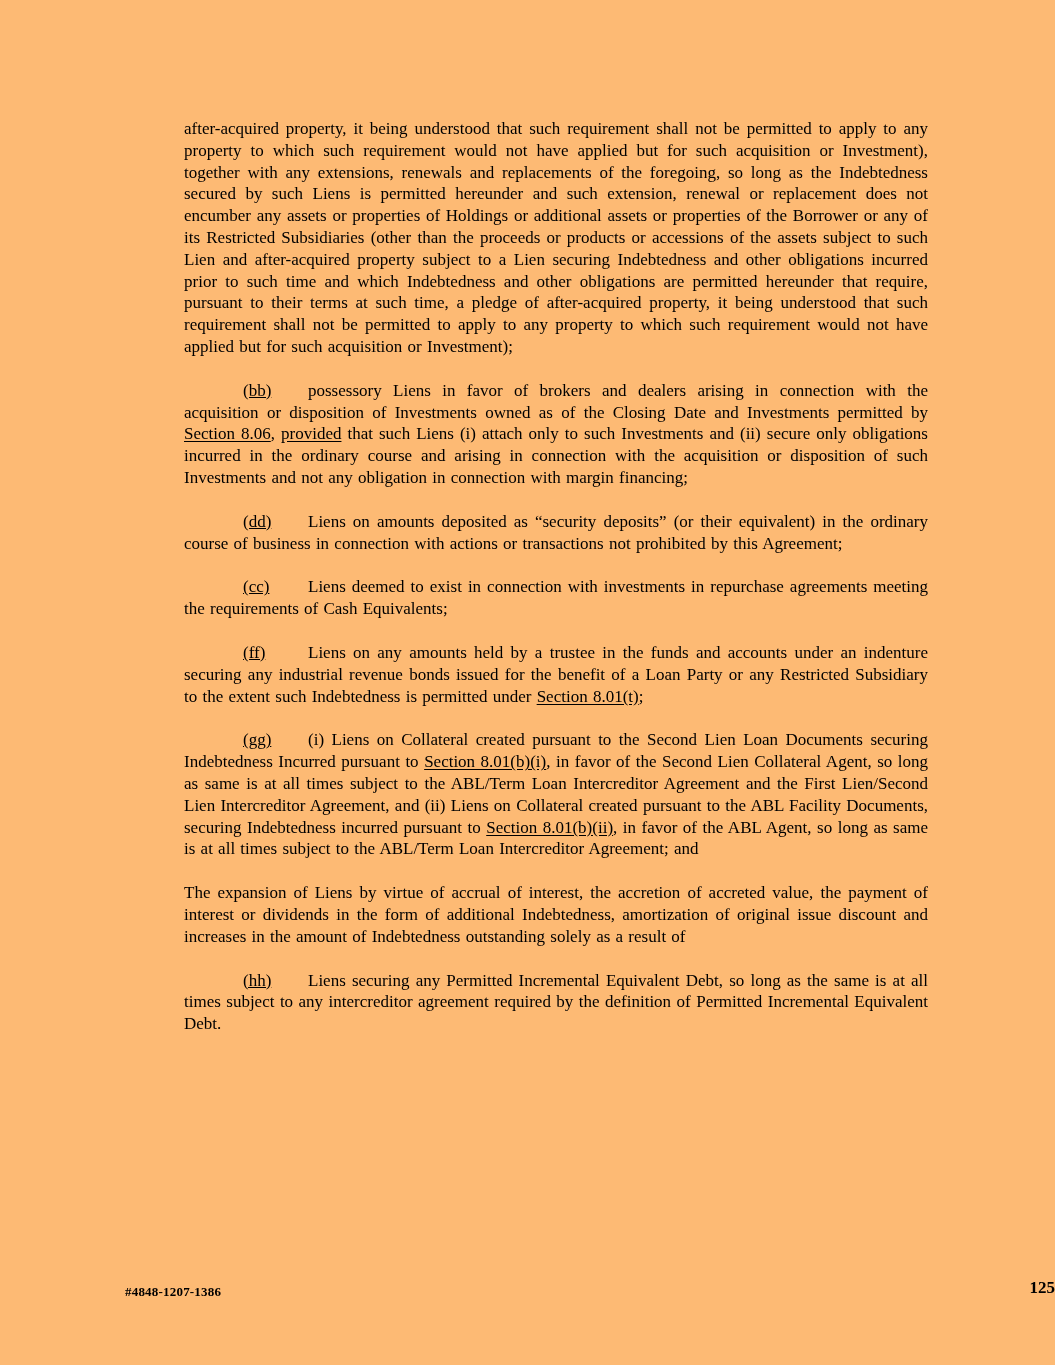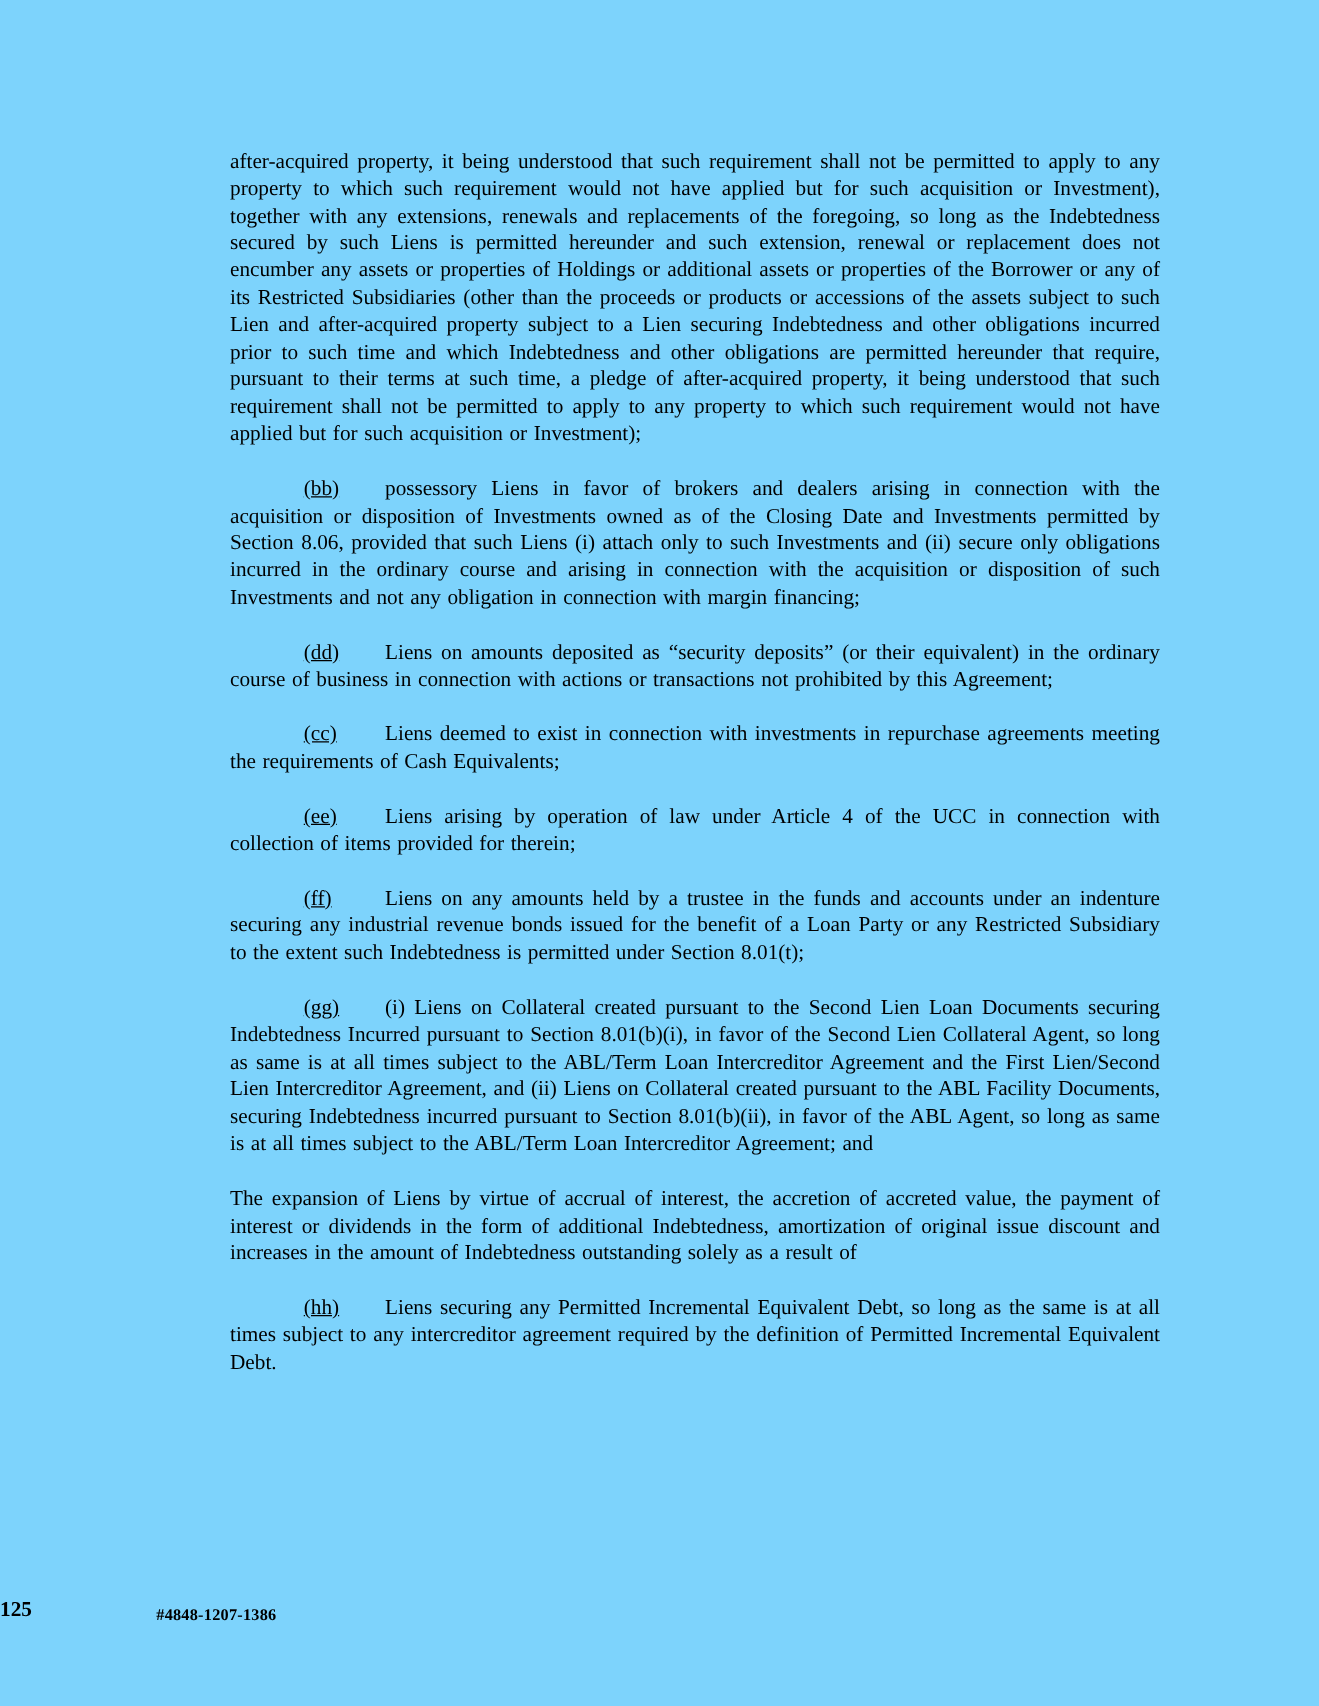--- a/index.html
+++ b/index.html
@@ -11,21 +11,21 @@
     width: 1055px;
     height: 1365px;
     position: relative;
     font-family: "Liberation Serif", serif;
     color: #000000;
     overflow: hidden;
   }
   .page {
     position: absolute;
     inset: 0;
-    background: #7dd3fc;
+    background: #fdba74;
   }
   .content {
     position: absolute;
     left: 184px;
     top: 118px;
     width: 744px;
   }
   p.para {
     margin: 0 0 22px 0;
     font-size: 17px;
@@ -36,20 +36,21 @@
   p.para.clause {
     text-indent: 59px;
   }
   .clause-label {
     display: inline-block;
     width: 65px;
     text-indent: 0;
     text-decoration: underline;
   }
   .u {
+    text-decoration: underline;
     text-underline-offset: 2px;
   }
   .footer {
     position: absolute;
     top: 1278px;
     left: 0;
     width: 1011px;
     height: 40px;
     font-weight: bold;
   }
@@ -58,35 +59,34 @@
     left: 125px;
     top: 6px;
     font-size: 13px;
     letter-spacing: 0.2px;
   }
   .page-number {
     position: absolute;
     left: 0;
     top: 0;
     width: 1055px;
-    text-align: left;
+    text-align: right;
     font-size: 17px;
   }
 </style>
 </head>
 <body>
 
 <div class="page">
   <div class="content">
 
   <p class="para"><span class="">after-acquired property, it being understood that such requirement shall not be permitted to apply to any property to which such requirement would not have applied but for such acquisition or Investment), together with any extensions, renewals and replacements of the foregoing, so long as the Indebtedness secured by such Liens is permitted hereunder and such extension, renewal or replacement does not encumber any assets or properties of Holdings or additional assets or properties of the Borrower or any of its Restricted Subsidiaries (other than the proceeds or products or accessions of the assets subject to such Lien and after-acquired property subject to a Lien securing Indebtedness and other obligations incurred prior to such time and which Indebtedness and other obligations are permitted hereunder that require, pursuant to their terms at such time, a pledge of after-acquired property, it being understood that such requirement shall not be permitted to apply to any property to which such requirement would not have applied but for such acquisition or Investment);</span></p>
       <p class="para clause"><span class="clause-label">(bb)</span><span class="">possessory Liens in favor of brokers and dealers arising in connection with the acquisition or disposition of Investments owned as of the Closing Date and Investments permitted by </span><span class="u">Section 8.06</span><span class="">, </span><span class="u">provided</span><span class=""> that such Liens (i) attach only to such Investments and (ii) secure only obligations incurred in the ordinary course and arising in connection with the acquisition or disposition of such Investments and not any obligation in connection with margin financing;</span></p>
       <p class="para clause"><span class="clause-label">(dd)</span><span class="">Liens on amounts deposited as “security deposits” (or their equivalent) in the ordinary course of business in connection with actions or transactions not prohibited by this Agreement;</span></p>
       <p class="para clause"><span class="clause-label">(cc)</span><span class="">Liens deemed to exist in connection with investments in repurchase agreements meeting the requirements of Cash Equivalents;</span></p>
-      <p class="para clause"><span class="clause-label">(ee)</span><span class="">Liens arising by operation of law under Article 4 of the UCC in connection with collection of items provided for therein;</span></p>
       <p class="para clause"><span class="clause-label">(ff)</span><span class="">Liens on any amounts held by a trustee in the funds and accounts under an indenture securing any industrial revenue bonds issued for the benefit of a Loan Party or any Restricted Subsidiary to the extent such Indebtedness is permitted under </span><span class="u">Section 8.01(t)</span><span class="">;</span></p>
       <p class="para clause"><span class="clause-label">(gg)</span><span class="">(i) Liens on Collateral created pursuant to the Second Lien Loan Documents securing Indebtedness Incurred pursuant to </span><span class="u">Section 8.01(b)(i)</span><span class="">, in favor of the Second Lien Collateral Agent, so long as same is at all times subject to the ABL/Term Loan Intercreditor Agreement and the First Lien/Second Lien Intercreditor Agreement, and (ii) Liens on Collateral created pursuant to the ABL Facility Documents, securing Indebtedness incurred pursuant to </span><span class="u">Section 8.01(b)(ii)</span><span class="">, in favor of the ABL Agent, so long as same is at all times subject to the ABL/Term Loan Intercreditor Agreement; and</span></p>
       <p class="para"><span class="">The expansion of Liens by virtue of accrual of interest, the accretion of accreted value, the payment of interest or dividends in the form of additional Indebtedness, amortization of original issue discount and increases in the amount of Indebtedness outstanding solely as a result of</span></p>
       <p class="para clause"><span class="clause-label">(hh)</span><span class="">Liens securing any Permitted Incremental Equivalent Debt, so long as the same is at all times subject to any intercreditor agreement required by the definition of Permitted Incremental Equivalent Debt.</span></p>
     </div>
   <div class="footer">
     <span class="doc-number">#4848-1207-1386</span>
     <span class="page-number">125</span>
   </div>
 </div>

